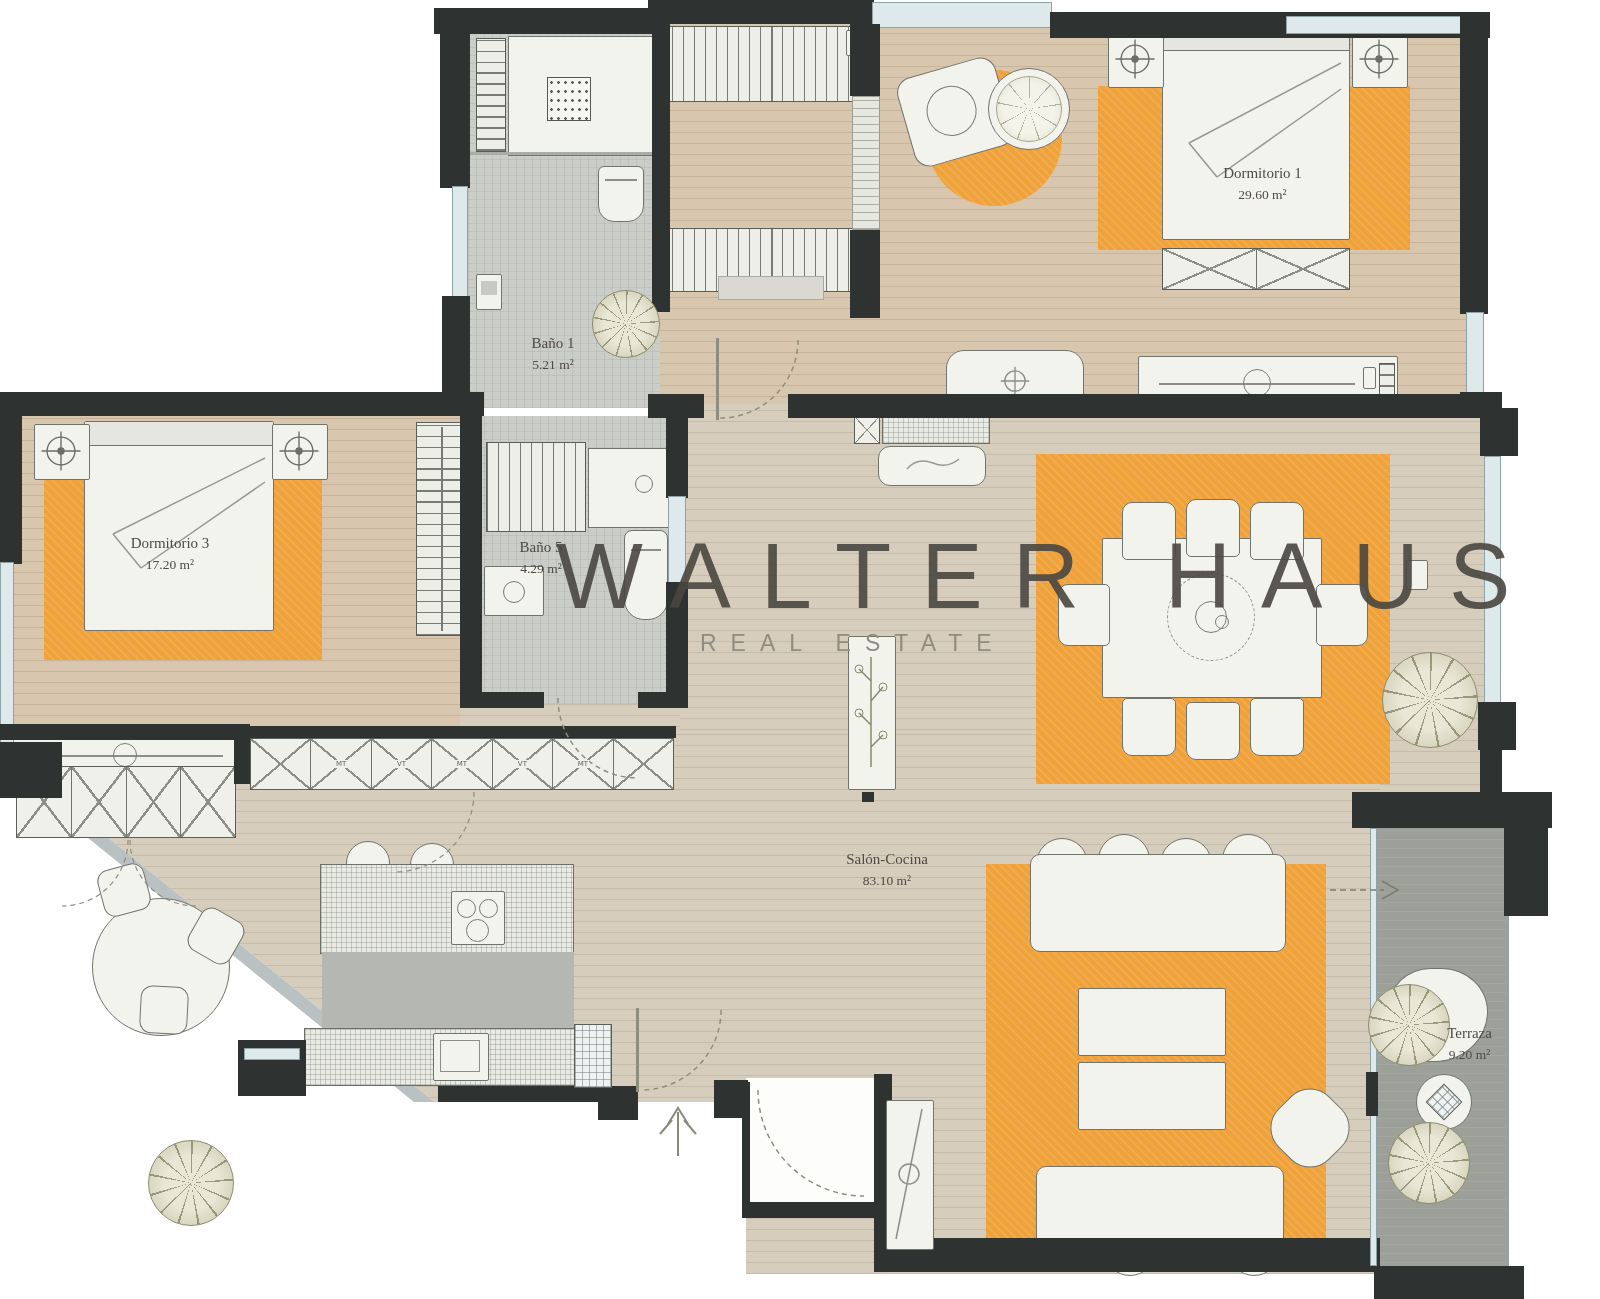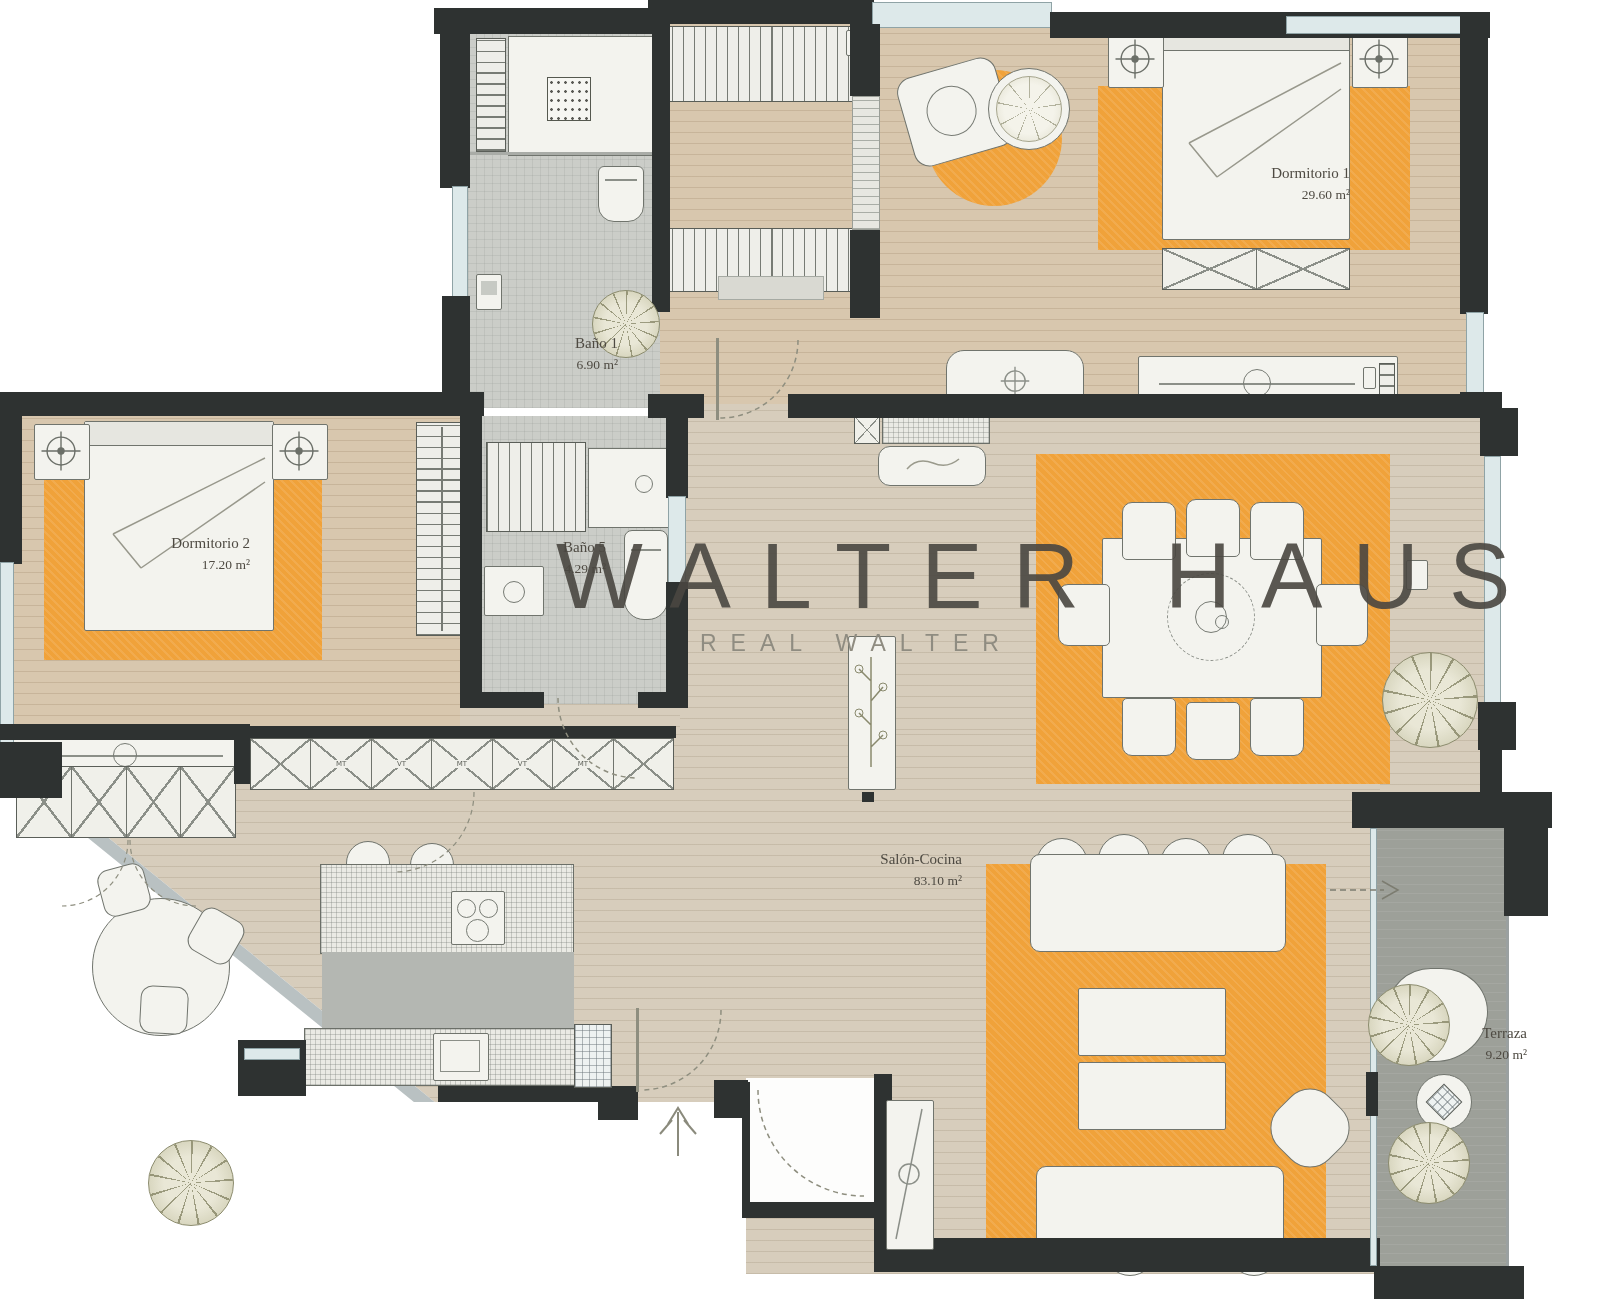--- a/index.html
+++ b/index.html
@@ -26,21 +26,21 @@
   .xrow{display:flex;border:1.5px solid #5a5e58;background:#f0f0ea;}
   .xcell{flex:1;position:relative;border-right:1px solid #70746d;display:flex;align-items:center;justify-content:center;
     background-image:linear-gradient(to top right,transparent 48.6%,#8b8f88 48.6% 51.4%,transparent 51.4%),
                      linear-gradient(to bottom right,transparent 48.6%,#8b8f88 48.6% 51.4%,transparent 51.4%);}
   .xcell:last-child{border-right:none;}
   .xcell span{font:7px "DejaVu Sans",sans-serif;color:#5c5f58;background:#f0f0ea;padding:0 1px;z-index:1;}
   .plantf{border-radius:50%;background:radial-gradient(circle,#f4f3ea 0 55%,#dddbc8 100%);border:1px solid #a6a58d;position:relative;overflow:hidden;}
   .plantf::after{content:"";position:absolute;inset:0;background:repeating-conic-gradient(rgba(125,125,95,.55) 0 2.5deg,transparent 2.5deg 40deg);}
   .olive{background:radial-gradient(circle,#e9e7d6 0 45%,#c6c4a6 100%);border-color:#8c8c6e;}
   .olive::after{background:repeating-conic-gradient(rgba(105,105,70,.6) 0 3deg,transparent 3deg 28deg);}
-  .label{font-family:"Liberation Serif","DejaVu Serif",serif;color:#4e4a42;text-align:right;line-height:1.5;}
+  .label{font-family:"Liberation Serif","DejaVu Serif",serif;color:#4e4a42;text-align:center;line-height:1.5;}
   .label .nm{display:block;font-size:15px;}
   .label .ar{display:block;font-size:13.5px;}
   .wm-brand{font-family:"Liberation Sans",sans-serif;font-size:92px;letter-spacing:30px;color:#4a4741;opacity:.9;white-space:nowrap;}
   .wm-tag{font-family:"Liberation Sans",sans-serif;font-size:23px;letter-spacing:14px;color:#8f8c81;white-space:nowrap;}
   svg{display:block;}
 </style>
 </head>
 <body>
 
 <div id="plan">
@@ -376,35 +376,35 @@
   <div class="abs plantf olive" style="left:1382px;top:432px;width:96px;height:96px"></div>
   <div class="abs plantf olive" style="left:1368px;top:668px;width:82px;height:82px"></div>
   <div class="abs plantf olive" style="left:1388px;top:724px;width:82px;height:82px"></div>
 
   <div class="abs label" style="left:1175px;top:162px;width:175px">
     <span class="nm">Dormitorio 1</span>
       <span class="ar">29.60 m²</span>
   </div>
   <div class="abs label" style="left:488px;top:332px;width:130px">
     <span class="nm">Baño 1</span>
-      <span class="ar">6.90 m²</span>
+      <span class="ar">5.21 m²</span>
   </div>
   <div class="abs label" style="left:90px;top:532px;width:160px">
-    <span class="nm">Dormitorio 2</span>
+    <span class="nm">Dormitorio 3</span>
       <span class="ar">17.20 m²</span>
   </div>
   <div class="abs label" style="left:476px;top:536px;width:130px">
     <span class="nm">Baño 5</span>
       <span class="ar">4.29 m²</span>
   </div>
   <div class="abs label" style="left:812px;top:848px;width:150px">
     <span class="nm">Salón-Cocina</span>
       <span class="ar">83.10 m²</span>
   </div>
   <div class="abs label" style="left:1412px;top:1022px;width:115px">
     <span class="nm">Terraza</span>
       <span class="ar">9.20 m²</span>
   </div>
 
   <div class="abs wm-brand" style="left:556px;top:524px">WALTER HAUS</div>
-  <div class="abs wm-tag" style="left:700px;top:630px">REAL WALTER</div>
+  <div class="abs wm-tag" style="left:700px;top:630px">REAL ESTATE</div>
 
 </div>
 
 </body></html>

